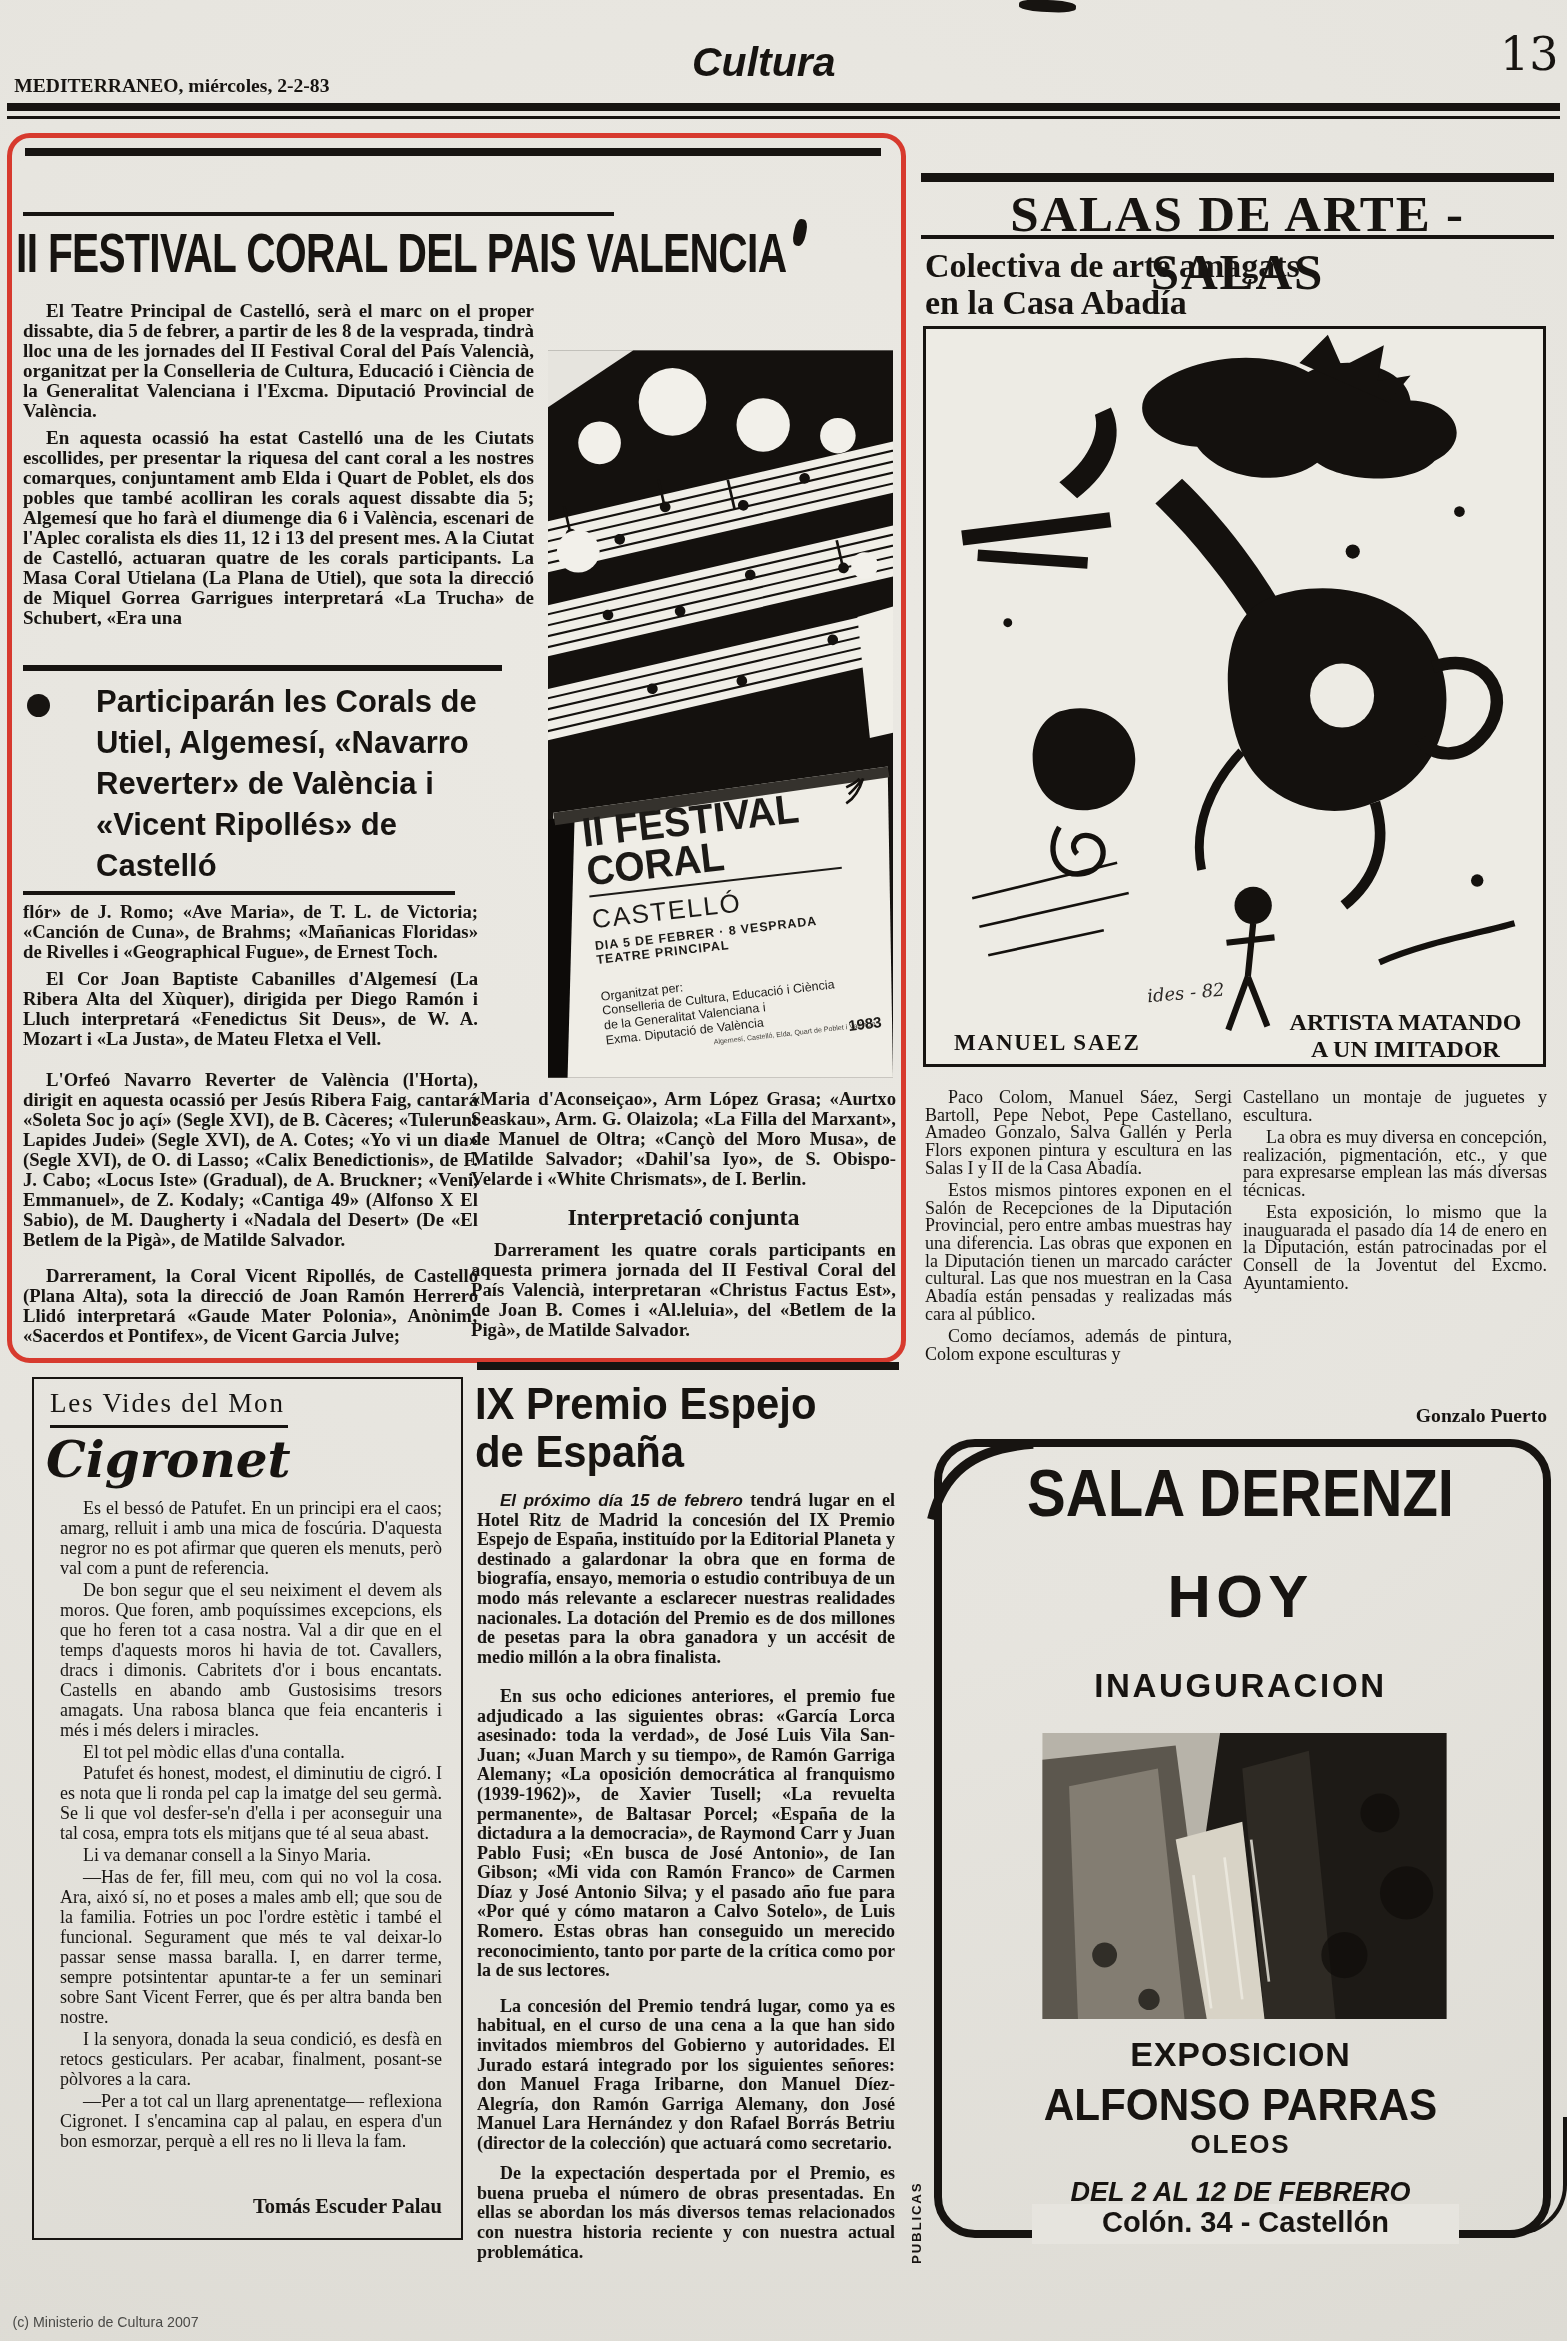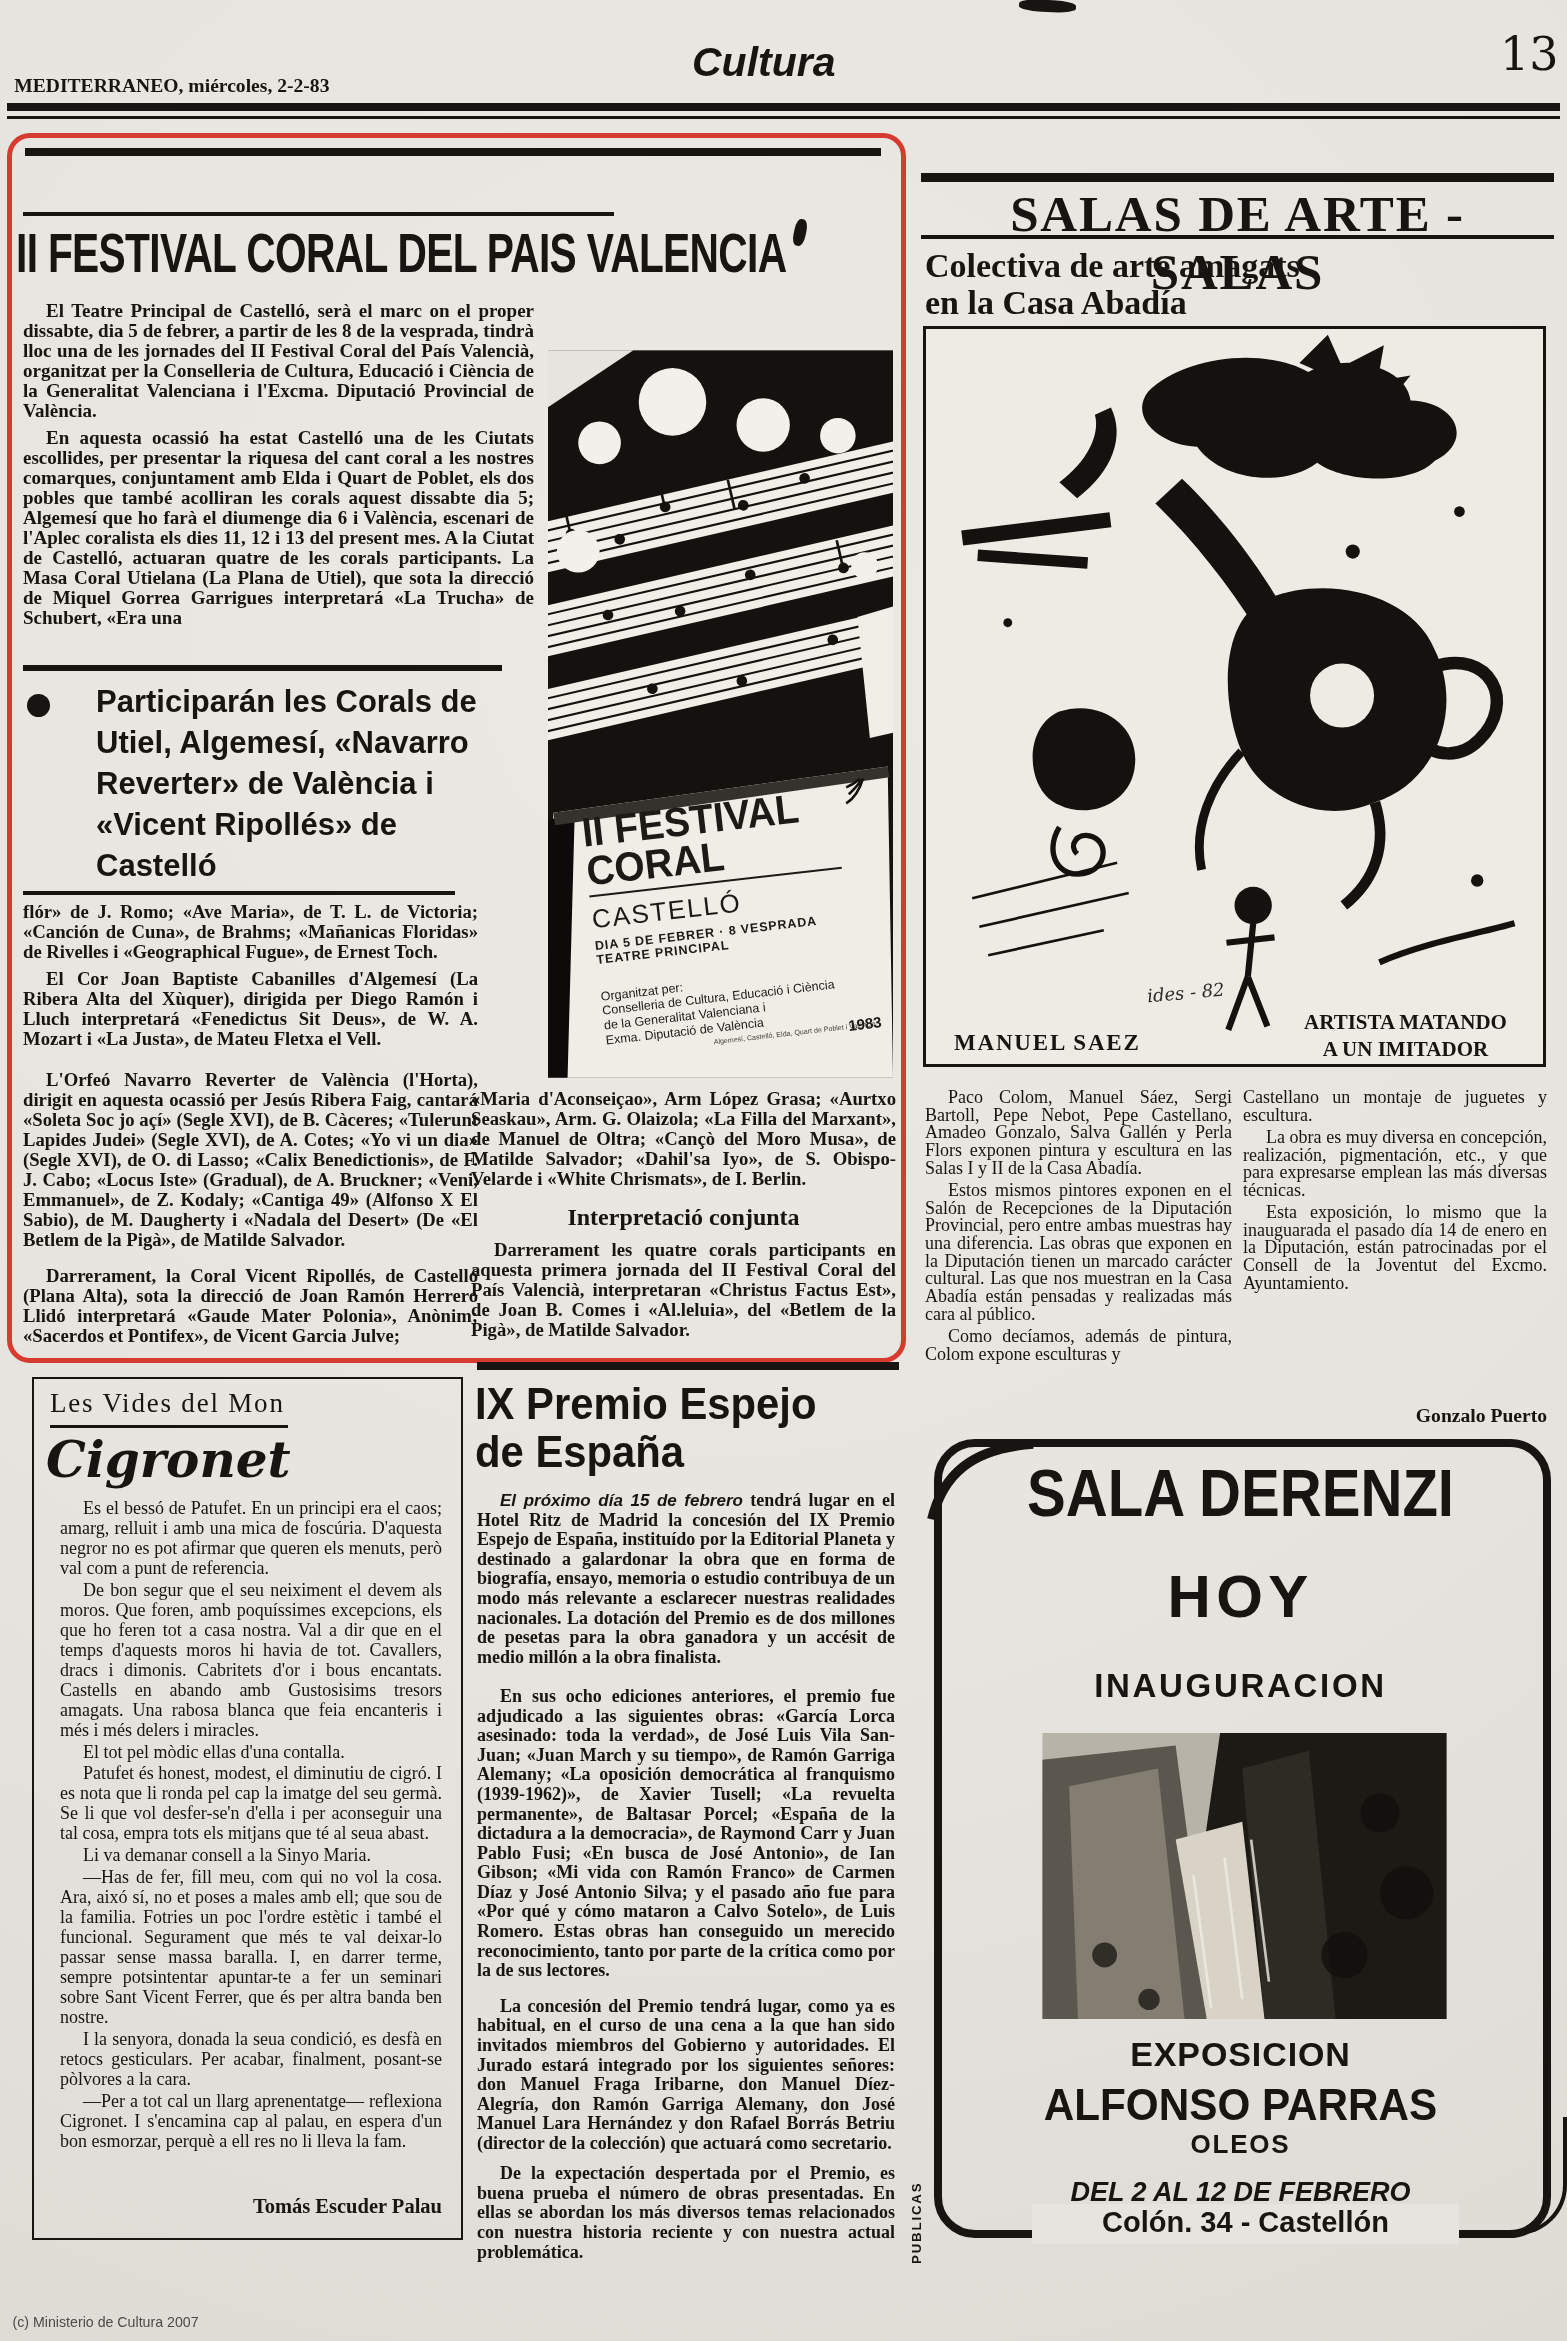--- a/index.html
+++ b/index.html
@@ -177,21 +177,21 @@
         <path d="M505,532 C520,580 505,620 470,648" stroke-width="12"></path>
         <path d="M355,475 C320,512 300,560 310,608" stroke-width="10"></path>
         <path d="M150,560 C132,590 150,618 178,612 C205,606 205,575 185,570 C170,566 160,580 170,590" stroke-width="6"></path>
         <path d="M368,668 L362,728 M338,690 L392,684 M362,728 L340,788 M362,728 L384,784" stroke-width="7"></path>
         <path d="M52,640 L215,600 M60,672 L228,634 M70,704 L200,676" stroke-width="3"></path>
         <path d="M510,712 C560,690 620,680 662,668" stroke-width="7"></path>
       </g>
     </svg>
   </div>
   <div class="abs" style="left:1147px;top:982px;font-style:italic;font-size:18px;color:#2a2724;transform:rotate(-5deg);font-family:'DejaVu Serif',serif;">ides - 82</div>
-  <div class="abs serif center" style="left:1281px;top:1009px;width:249px;font-weight:700;font-size:21px;line-height:27px;">
+  <div class="abs serif center" style="left:1281px;top:1009px;width:249px;font-weight:700;font-size:24px;line-height:27px;">
     <div>ARTISTA MATANDO</div>
     <div>A UN IMITADOR</div>
   </div>
   <div class="abs serif" style="left:954px;top:1030px;font-weight:700;font-size:23px;letter-spacing:1.8px;">MANUEL SAEZ</div>
 
   <div class="abs clip" style="left:925px;top:1089px;width:307px;height:349px;">
     <p class="artp ind">Paco Colom, Manuel Sáez, Sergi Bartoll, Pepe Nebot, Pepe Castellano, Amadeo Gonzalo, Salva Gallén y Perla Flors exponen pintura y escultura en las Salas I y II de la Casa Abadía.</p>
     <p class="artp ind">Estos mismos pintores exponen en el Salón de Recepciones de la Diputación Provincial, pero entre ambas muestras hay una diferencia. Las obras que exponen en la Diputación tienen un marcado carácter cultural. Las que nos muestran en la Casa Abadía están pensadas y realizadas más cara al público.</p>
     <p class="artp ind">Como decíamos, además de pintura, Colom expone esculturas y</p>
   </div>

